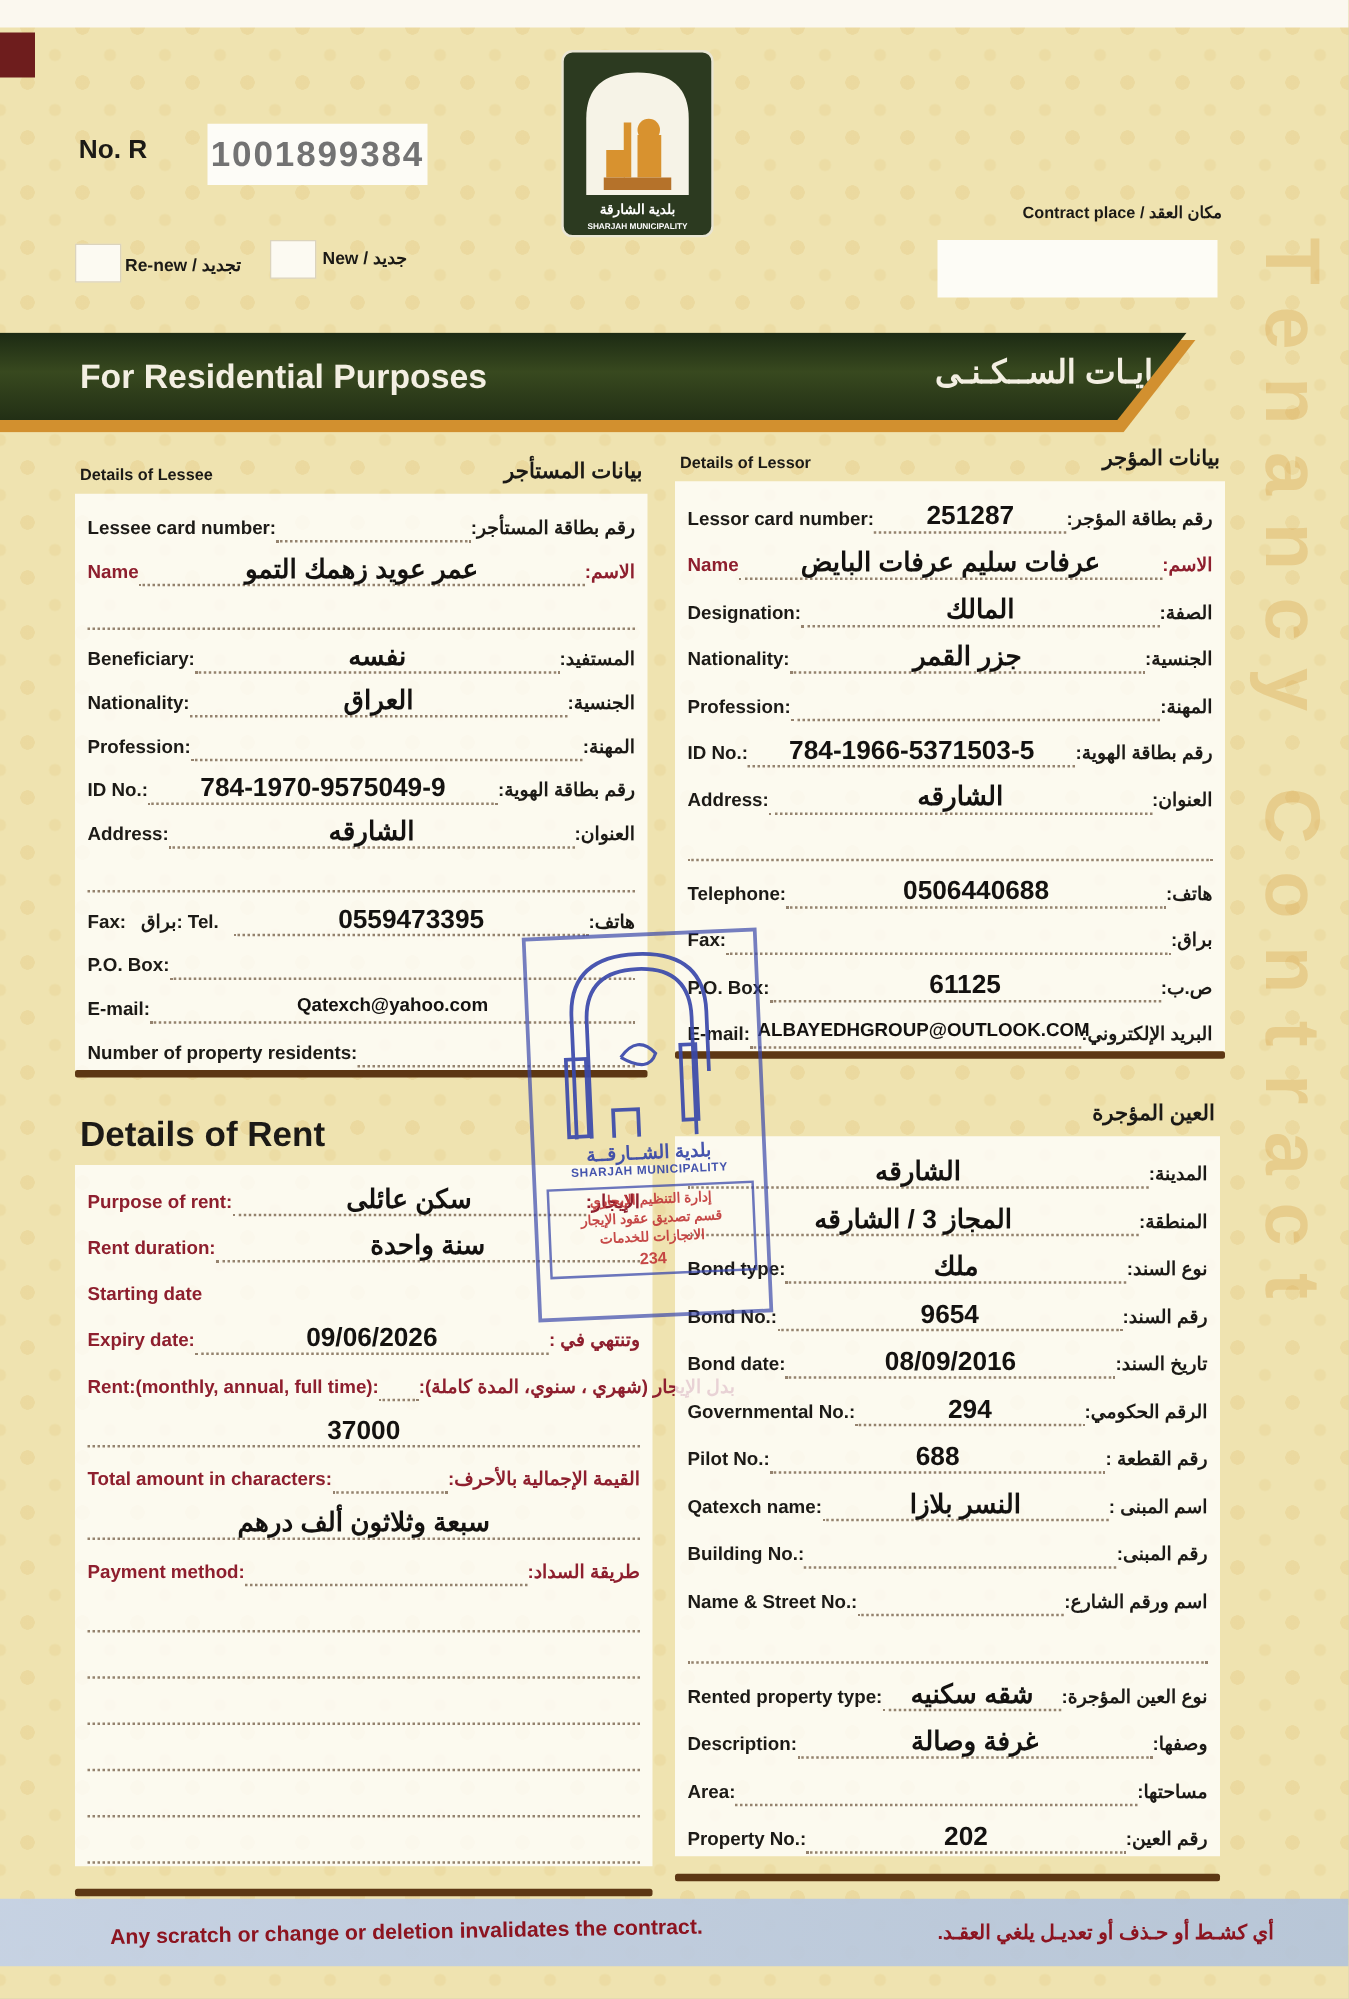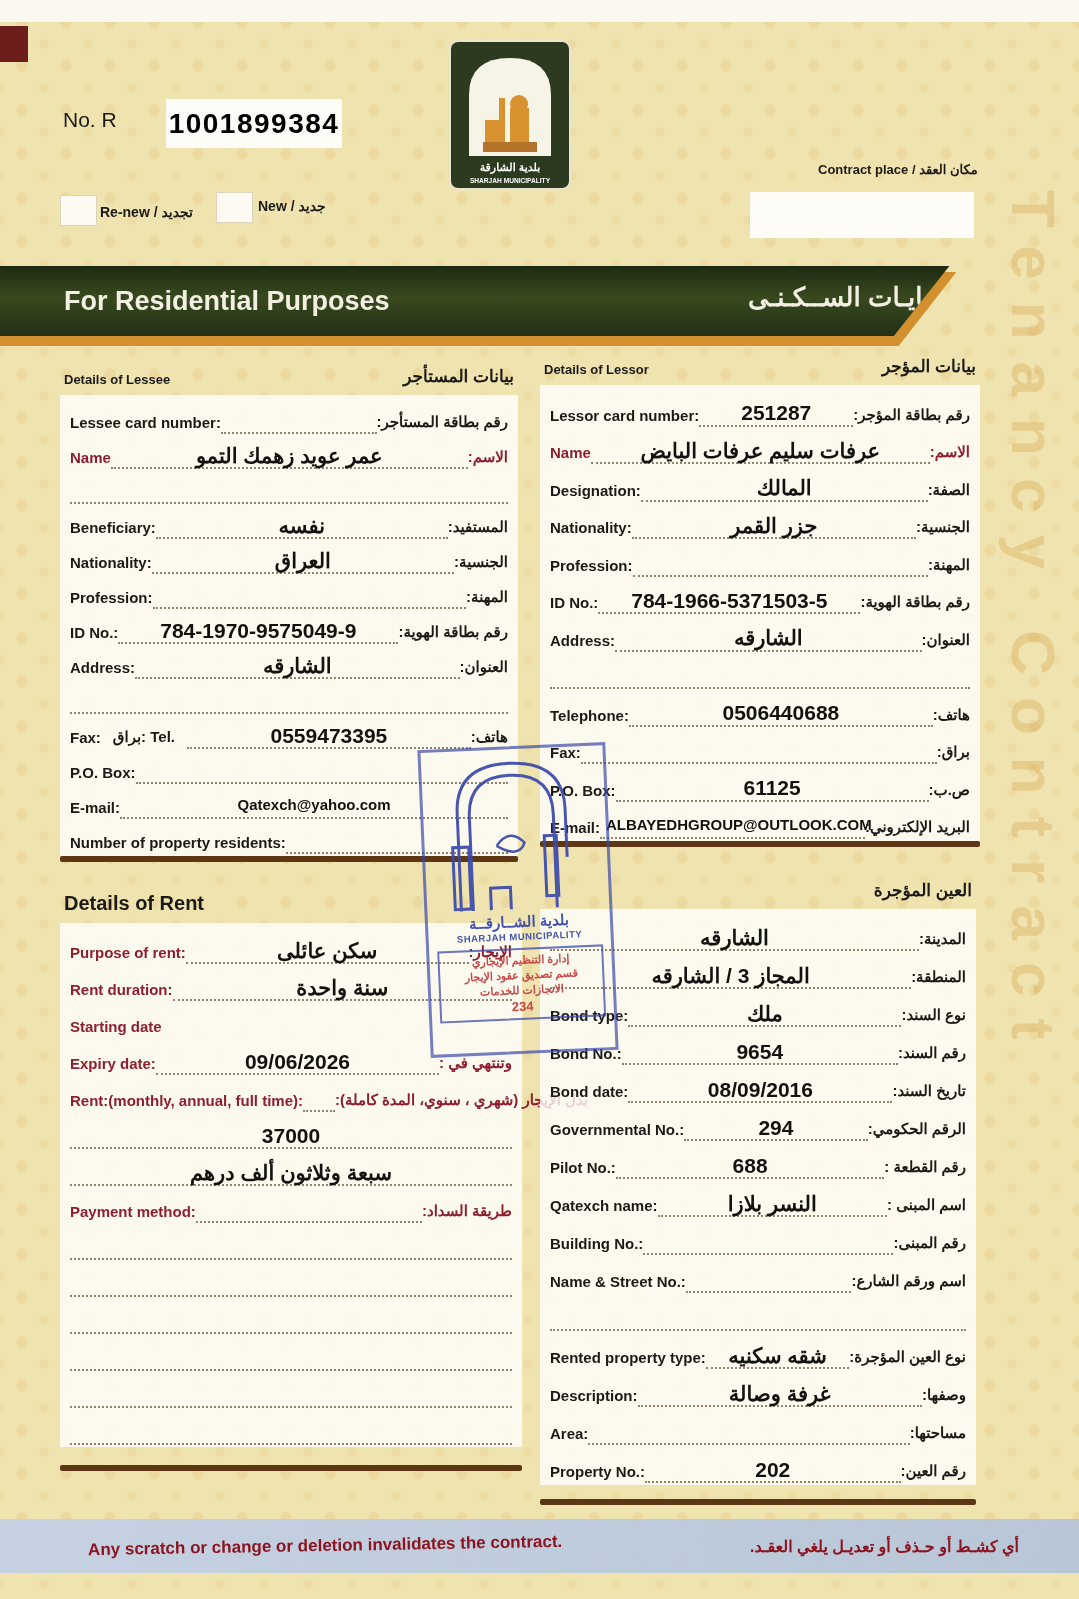--- a/index.html
+++ b/index.html
@@ -14,25 +14,25 @@
     background-position:0 0,22px 22px;
   }
   .top-strip{position:absolute;left:0;top:0;width:1079px;height:22px;background:#fbf8ef;}
   .corner-mark{position:absolute;left:0;top:26px;width:28px;height:36px;background:#6e1d1d;}
   .watermark{
     position:absolute;left:998px;top:190px;height:1300px;
     writing-mode:vertical-rl;font-size:62px;font-weight:bold;letter-spacing:22px;
     color:rgba(213,147,46,.28);user-select:none;white-space:nowrap;
   }
   
-  .no-label{position:absolute;left:63px;top:108px;font-size:21px;font-weight:normal;}
+  .no-label{position:absolute;left:63px;top:108px;font-size:21px;font-weight:bold;}
   .number-box{
     position:absolute;left:166px;top:99px;width:176px;height:49px;background:#fdfcf7;
     display:flex;align-items:center;justify-content:center;
-    color:#000000;font-size:28px;font-weight:bold;letter-spacing:1.5px;
+    color:#737373;font-size:28px;font-weight:bold;letter-spacing:1.5px;
   }
   .logo{position:absolute;left:449px;top:40px;width:142px;height:150px;border-radius:15px;}
   .contract-place-label{position:absolute;left:818px;top:162px;font-size:13px;font-weight:bold;}
   .contract-place-box{position:absolute;left:750px;top:192px;width:224px;height:46px;background:#fdfcf6;}
   .checkbox{position:absolute;width:35px;height:29px;background:#fcfaf2;border:1px solid rgba(160,140,90,.35);}
   .cb-renew{left:60px;top:195px;}
   .cb-new{left:216px;top:192px;}
   .cb-label{position:absolute;font-size:14px;font-weight:bold;}
   .lbl-renew{left:100px;top:204px;}
   .lbl-new{left:258px;top:198px;}
@@ -64,21 +64,21 @@
     border-bottom:2px dotted #94826e;padding:0 6px;min-width:20px;color:#141210;
   }
   .row .val:empty::before{content:"\00a0";}
   .row .val.email{font-size:15px;padding-bottom:4px;}
   .red-labels .en,.red-labels .ar{color:#8e1f2e;}
   .lessor-sec{left:540px;top:356px;width:440px;}
   .lessor-sec .row{height:37.5px;}
   .lessee-sec{left:60px;top:366px;width:458px;}
   .lessee-sec .row{height:35px;}
   .rent-sec{left:60px;top:892px;width:462px;}
-  .rent-sec .sec-head .en{font-size:20px;}
+  .rent-sec .sec-head .en{font-size:28px;}
   .rent-sec .row{height:37px;}
   .rent-sec .row .en,.rent-sec .row .ar,.rent-sec .row .mid{color:#8e1f2e;}
   .rent-sec .rule{margin-top:18px;}
   .prop-sec{left:540px;top:880px;width:436px;}
   .prop-sec .row{height:38px;}
   .prop-sec .rule{margin-top:14px;}
   
   .stamp{
     position:absolute;left:424px;top:746px;width:182px;height:302px;z-index:6;
     transform:rotate(-2.5deg);opacity:.92;border:3px solid rgba(56,70,170,.75);
@@ -375,20 +375,26 @@
           <span class="val"></span>
           <span class="ar">بدل الإيجار (شهري ، سنوي، المدة كاملة):</span>
         </div>
 
         <div class="row">
 
           <span class="val">37000</span>
 
         </div>
 
+        <div class="row">
+          <span class="en">Total amount in characters:</span>
+
+          <span class="val"></span>
+          <span class="ar">القيمة الإجمالية بالأحرف:</span>
+        </div>
 
         <div class="row">
 
           <span class="val">سبعة وثلاثون ألف درهم</span>
 
         </div>
 
         <div class="row">
           <span class="en">Payment method:</span>
 

